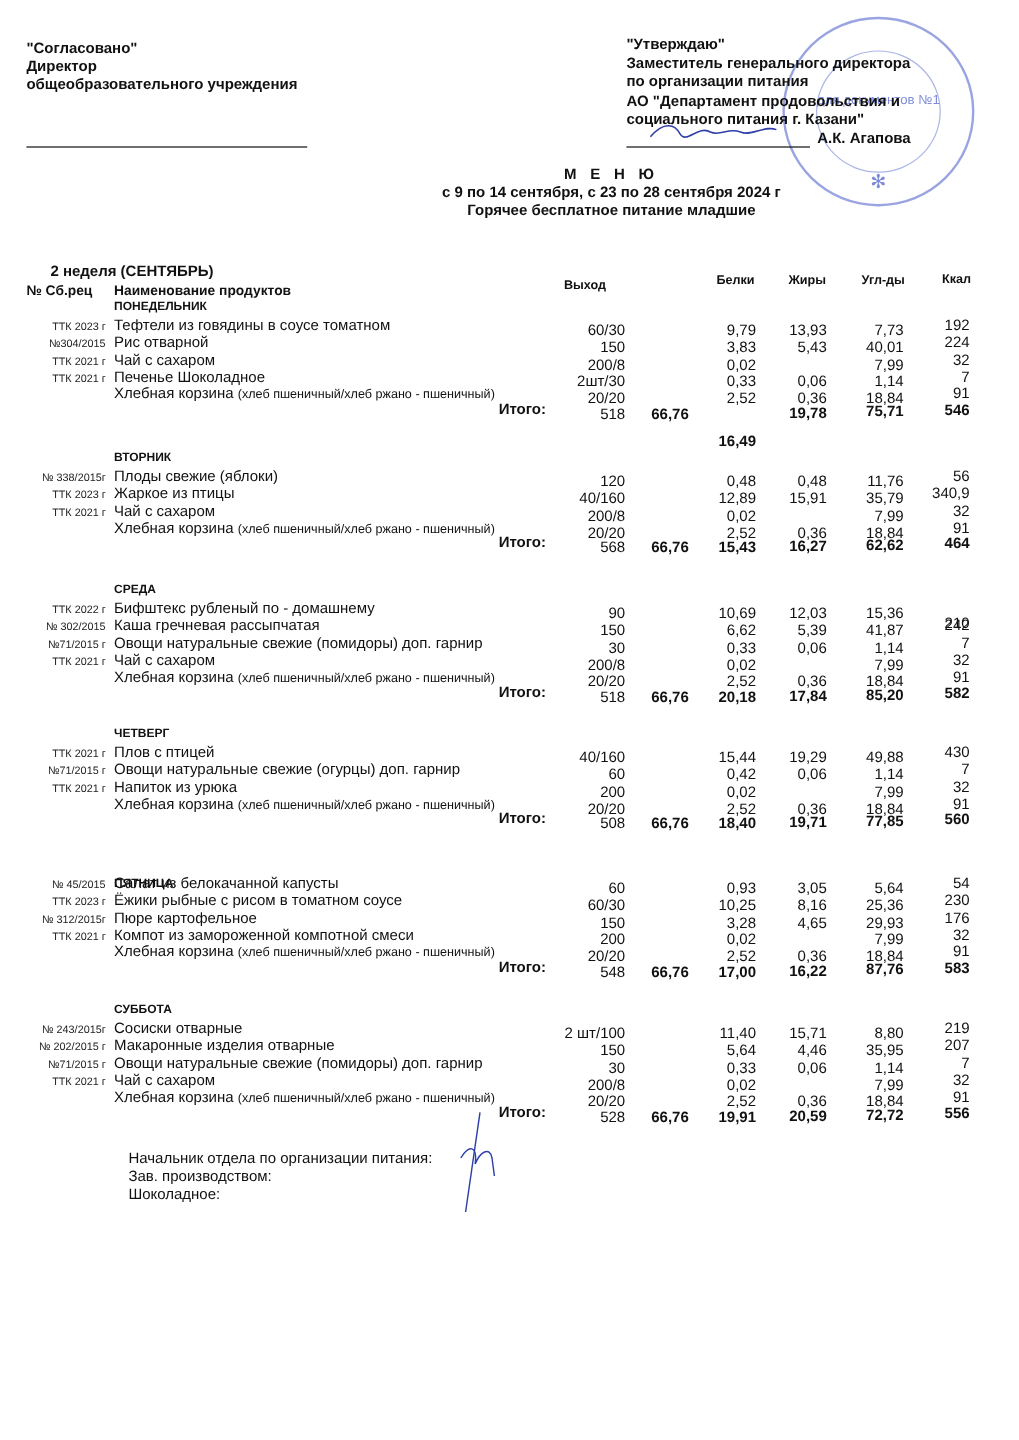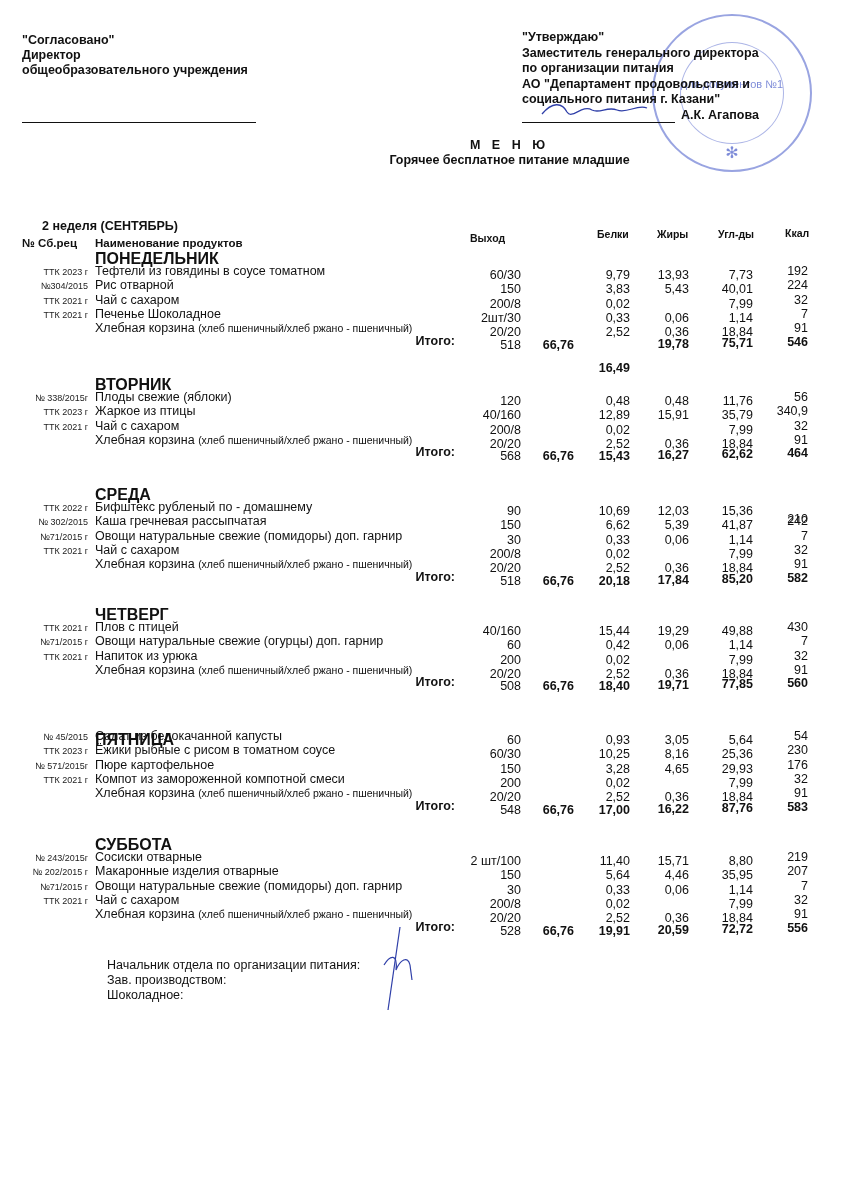--- a/index.html
+++ b/index.html
@@ -10,21 +10,21 @@
   .sigline-left { left:22px; top:122px; width:234px; border-top:1px solid #111; }
   .hdr-right { left:522px; top:30px; font-size:12.5px; font-weight:bold; line-height:15.5px; }
   .hdr-right .sigrow { display:flex; align-items:flex-end; }
   .hdr-right .uline { width:153px; border-bottom:1px solid #111; margin-right:6px; height:12px; }
   .title { left:0; width:849px; top:138px; text-align:center; font-size:12.5px; font-weight:bold; line-height:15px; }
   .title .t0 { letter-spacing:4px; padding-left:170px; }
   .title .t1, .title .t2, .title .t3 { padding-left:170px; }
   .week { left:42px; top:219px; font-size:12.5px; font-weight:bold; }
   .colhdr { top:234px; font-size:11.5px; font-weight:bold; }
   .day { position:absolute; left:0; width:849px; }
-  .dayname { position:absolute; left:95px; font-size:16px; font-weight:bold; }
+  .dayname { position:absolute; left:95px; font-size:10px; font-weight:bold; }
   .row { position:absolute; left:0; width:849px; height:15px; font-size:12.5px; }
   .code { position:absolute; right:calc(849px - 88px); font-size:9px; top:3px; white-space:nowrap; color:#222; }
   .name { position:absolute; left:95px; white-space:nowrap; }
   .name small { font-size:10.5px; }
   .num { position:absolute; text-align:right; white-space:nowrap; }
   .c-out { right:calc(849px - 521px); }
   .c-cost { right:calc(849px - 574px); }
   .c-b { right:calc(849px - 630px); }
   .c-z { right:calc(849px - 689px); }
   .c-u { right:calc(849px - 753px); }
@@ -67,20 +67,21 @@
       <svg width="153" height="20" style="position:relative;top:-10px;">
         <path d="M20 14 C30 2, 40 2, 45 12 C50 20, 60 4, 70 10 C78 14, 85 6, 95 10 C105 14, 115 4, 125 8" stroke="#2f3fa8" stroke-width="1.3" fill="none"></path>
       </svg>
     </span>
     <span>А.К. Агапова</span>
   </div>
 </div>
 
 <div class="abs title">
   <div class="t0">М Е Н Ю</div>
+  <div class="t2">с 9 по 14  сентября, с 23  по 28 сентября 2024 г</div>
   <div class="t3">Горячее бесплатное питание младшие</div>
 </div>
 
 <div class="abs week">2 неделя (СЕНТЯБРЬ)</div>
 <div class="abs colhdr" style="left:22px;top:237px;">№ Сб.рец</div>
 <div class="abs colhdr" style="left:95px;top:237px;">Наименование продуктов</div>
 <div class="abs colhdr" style="left:470px;top:232px;font-size:10.5px;">Выход</div>
 <div class="abs colhdr" style="left:597px;top:228px;font-size:10.5px;">Белки</div>
 <div class="abs colhdr" style="left:657px;top:228px;font-size:10.5px;">Жиры</div>
 <div class="abs colhdr" style="left:718px;top:228px;font-size:10.5px;">Угл-ды</div>
@@ -311,21 +312,21 @@
       <div class="row" style="top: 28.3px;">
         <span class="code">ТТК 2023 г</span>
         <span class="name"><span>Ёжики рыбные с рисом в томатном соусе</span></span>
         <span class="num c-out" style="top: 4px;">60/30</span>
         <span class="num c-b" style="top: 4px;">10,25</span>
         <span class="num c-z" style="top: 4px;">8,16</span>
         <span class="num c-u" style="top: 4px;">25,36</span>
         <span class="num c-k" style="top: 0px;">230</span>
       </div>
       <div class="row" style="top: 42.6px;">
-        <span class="code">№ 571/2015г</span>
+        <span class="code">№ 312/2015г</span>
         <span class="name"><span>Пюре картофельное</span></span>
         <span class="num c-out" style="top: 4px;">150</span>
         <span class="num c-b" style="top: 4px;">3,28</span>
         <span class="num c-z" style="top: 4px;">4,65</span>
         <span class="num c-u" style="top: 4px;">29,93</span>
         <span class="num c-k" style="top: 0px;">176</span>
       </div>
       <div class="row" style="top: 56.9px;">
         <span class="code">ТТК 2021 г</span>
         <span class="name"><span>Компот из замороженной компотной смеси</span></span>

